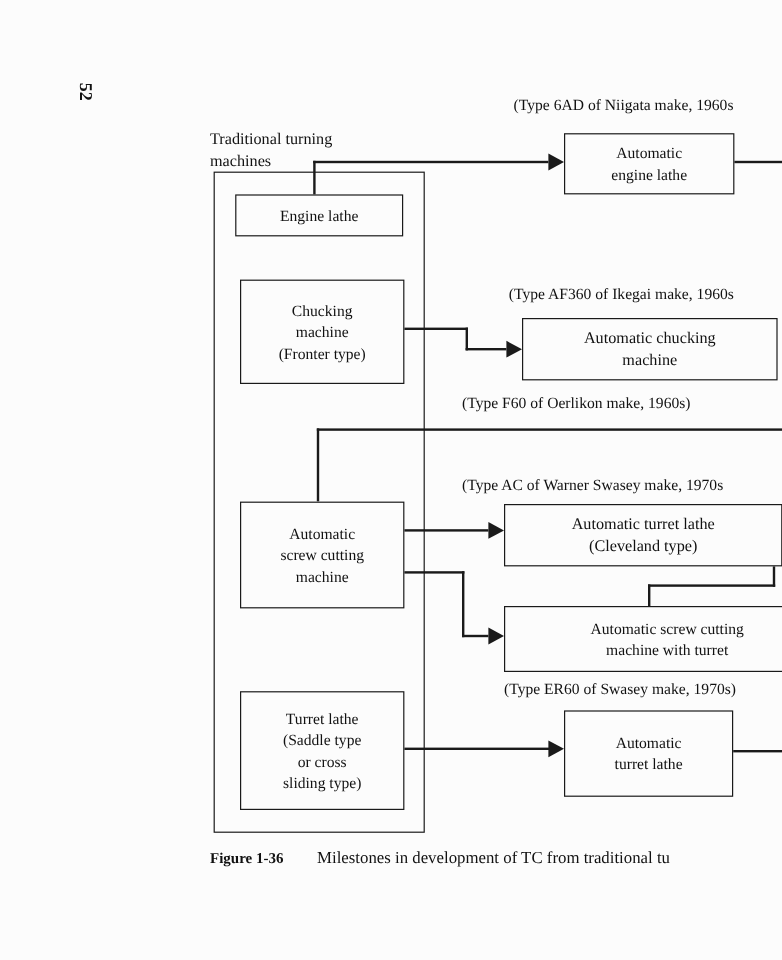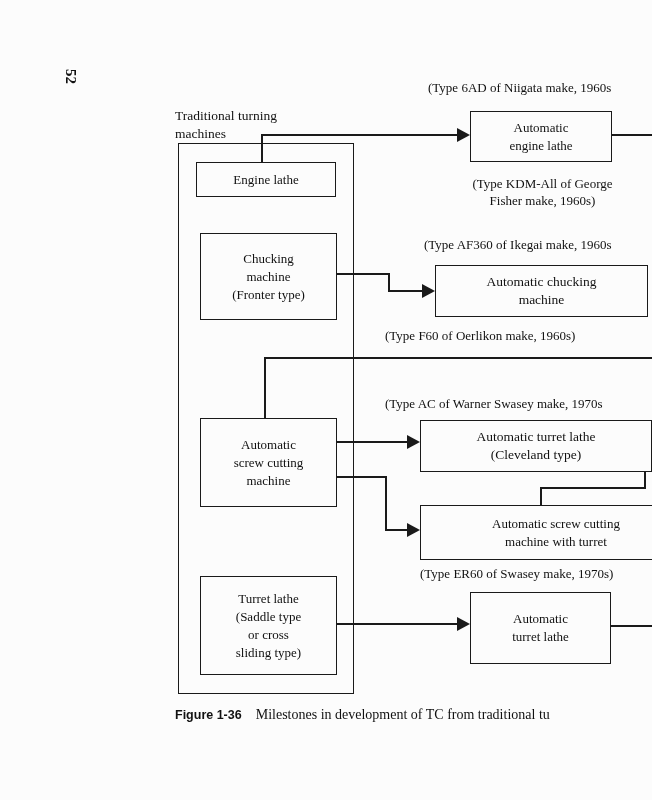--- a/index.html
+++ b/index.html
@@ -48,23 +48,23 @@
     position:absolute;left:58px;top:68px;width:24px;
     font-weight:bold;font-size:15px;
     transform:rotate(90deg);transform-origin:center center;
     text-align:center;
   }
   .caption{
     position:absolute;left:175px;top:707px;width:477px;
     white-space:nowrap;overflow:hidden;font-size:13.5px;
   }
   .caption .cap-label{
-    font-family:Liberation Sans, sans-serif;
+    font-family:Liberation Serif, serif;
     font-weight:bold;font-size:12.5px;
-    margin-right:14px;
+    margin-right:28px;
   }
   .caption .cap-text{font-size:14px;}
 </style>
 </head>
 <body>
 
 <div class="stage">
 
   <div class="page-num">52</div>
 
@@ -138,22 +138,20 @@
   <div class="box" style="left:420px;top:505px;width:230px;height:53px;padding-left:20px;">
     <span>Automatic screw cutting
 machine with turret</span>
   </div>
   <div class="box" style="left:470px;top:592px;width:139px;height:70px;">
     <span>Automatic
 turret lathe</span>
   </div>
 
   <div class="annot nowrap" style="left:428px;top:79px;text-align:center;">(Type 6AD of Niigata make, 1960s</div>
-  <div class="annot" style="left:440px;top:175px;width:205px;text-align:center;">(Type KDM-All of George
-Fisher make, 1960s)</div>
   <div class="annot nowrap" style="left:424px;top:236px;">(Type AF360 of Ikegai make, 1960s</div>
   <div class="annot nowrap" style="left:385px;top:327px;">(Type F60 of Oerlikon make, 1960s)</div>
   <div class="annot nowrap" style="left:385px;top:395px;">(Type AC of Warner Swasey make, 1970s</div>
   <div class="annot nowrap" style="left:420px;top:565px;">(Type ER60 of Swasey make, 1970s)</div>
 
   <div class="caption">
     <span class="cap-label">Figure 1-36</span><span class="cap-text">Milestones in development of TC from traditional tu</span>
   </div>
 
 </div>

